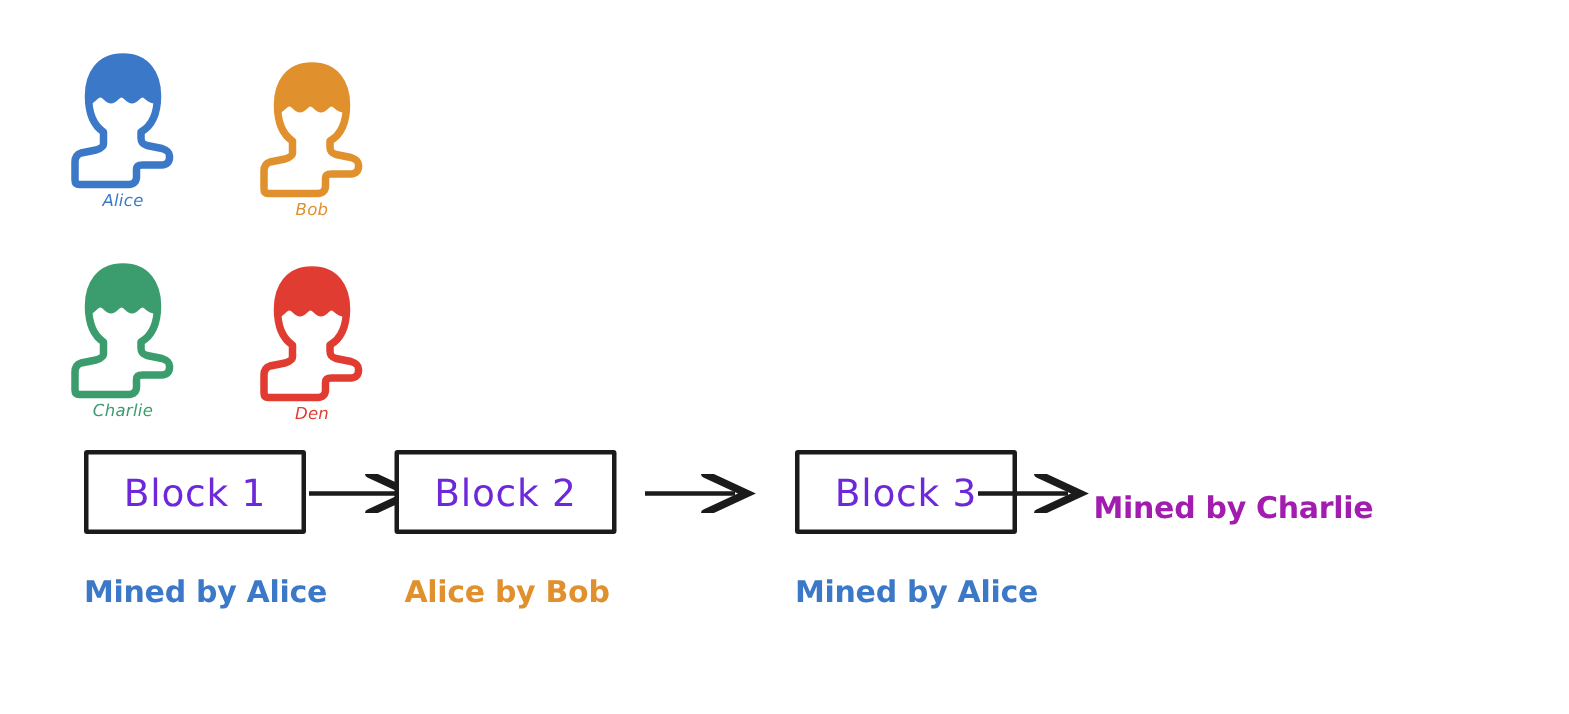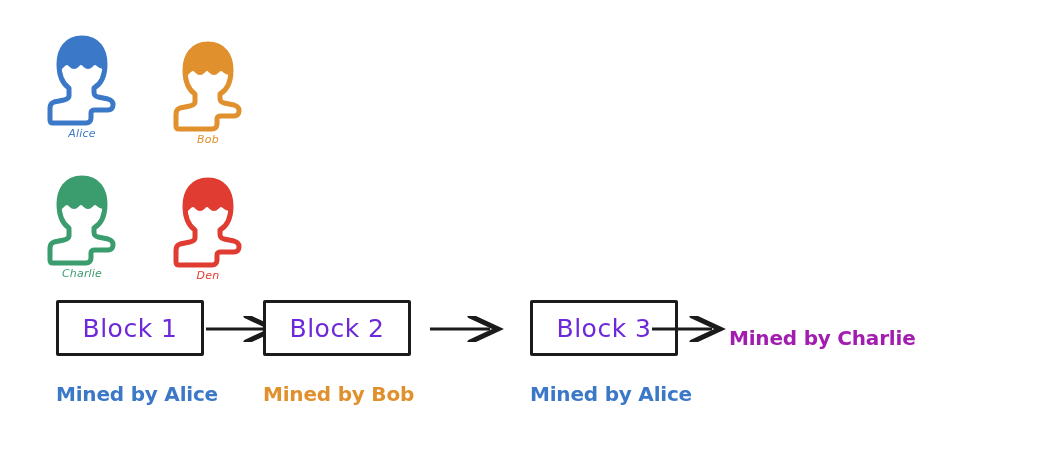--- a/index.html
+++ b/index.html
@@ -176,21 +176,21 @@
 
     <svg class="arrow" id="arrow-1" viewBox="0 0 76 26">
       <line x1="0" y1="13" x2="60" y2="13" stroke="#1b1b1b" stroke-width="3"></line>
       <polyline points="40,0 68,13 40,26" fill="none" stroke="#1b1b1b" stroke-width="5" stroke-linecap="round" stroke-linejoin="miter"></polyline>
     </svg>
 
     <div class="block-unit" id="block-unit-2">
       <div class="block-box">
         <span class="block-label">Block 2</span>
       </div>
-      <span class="miner-label" style="color:#e0902c">Mined by Bob</span>
+      <span class="miner-label" style="color:#e0902c">Alice by Bob</span>
     </div>
 
     <svg class="arrow" id="arrow-2" viewBox="0 0 76 26">
       <line x1="0" y1="13" x2="60" y2="13" stroke="#1b1b1b" stroke-width="3"></line>
       <polyline points="40,0 68,13 40,26" fill="none" stroke="#1b1b1b" stroke-width="5" stroke-linecap="round" stroke-linejoin="miter"></polyline>
     </svg>
 
     <div class="block-unit" id="block-unit-3">
       <div class="block-box">
         <span class="block-label">Block 3</span>

